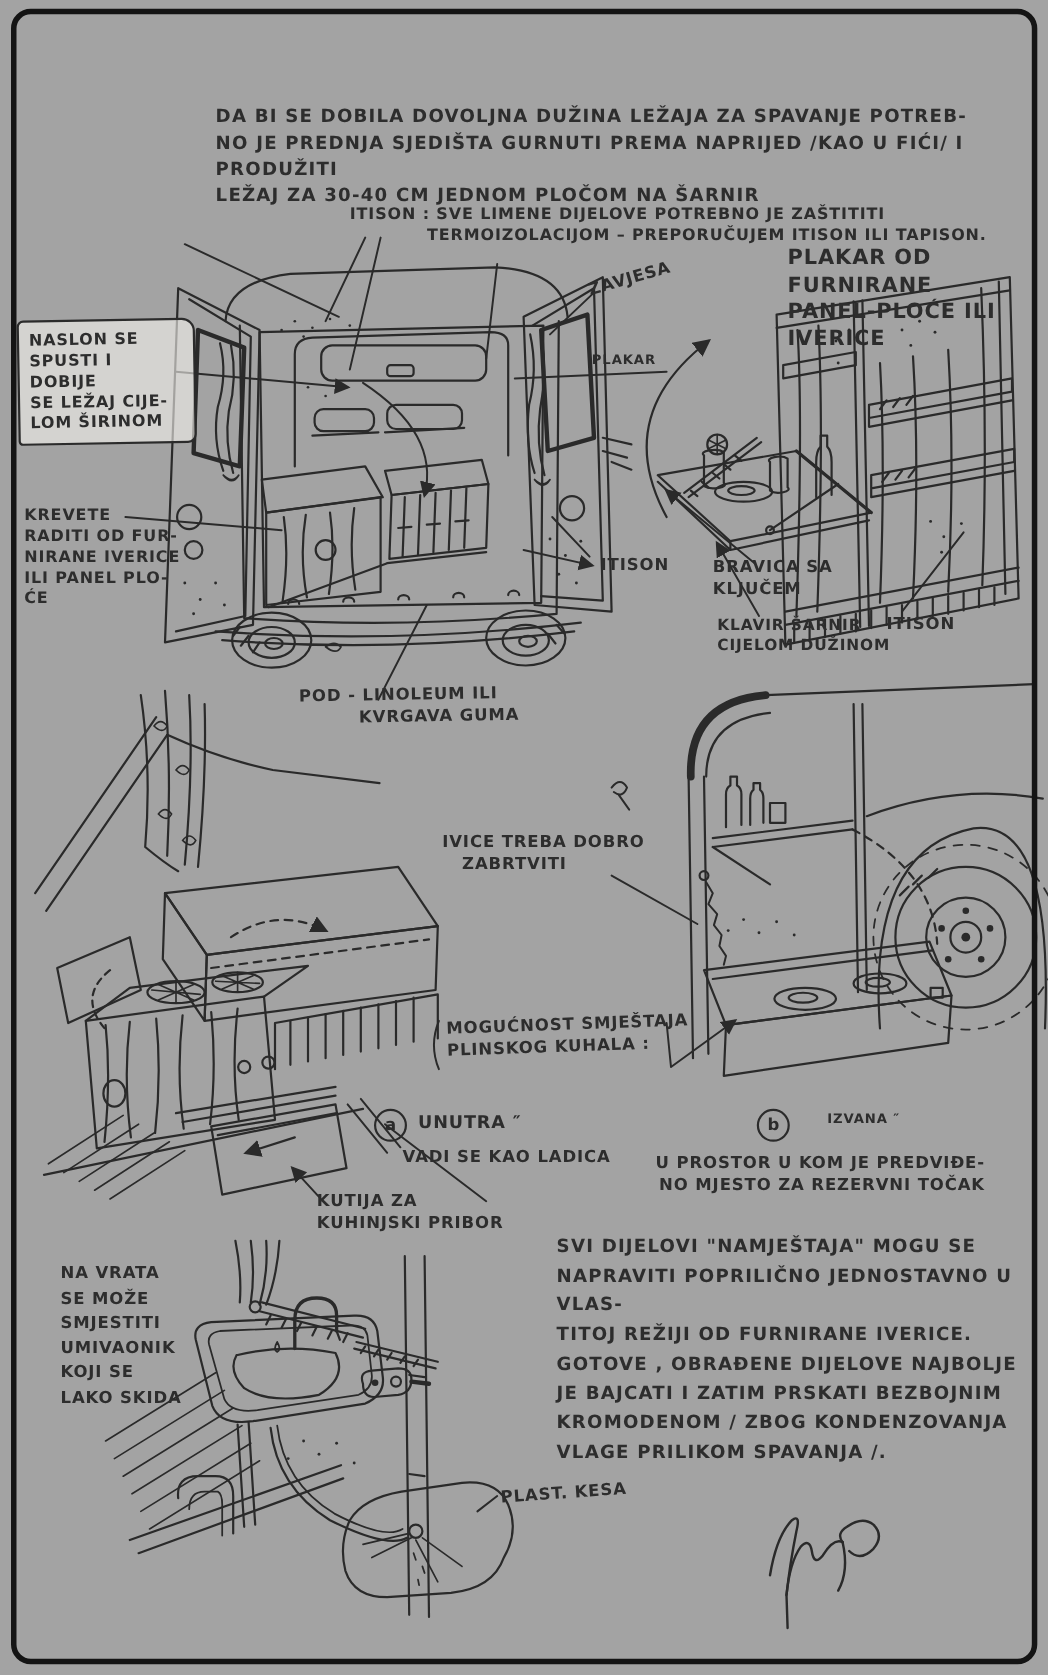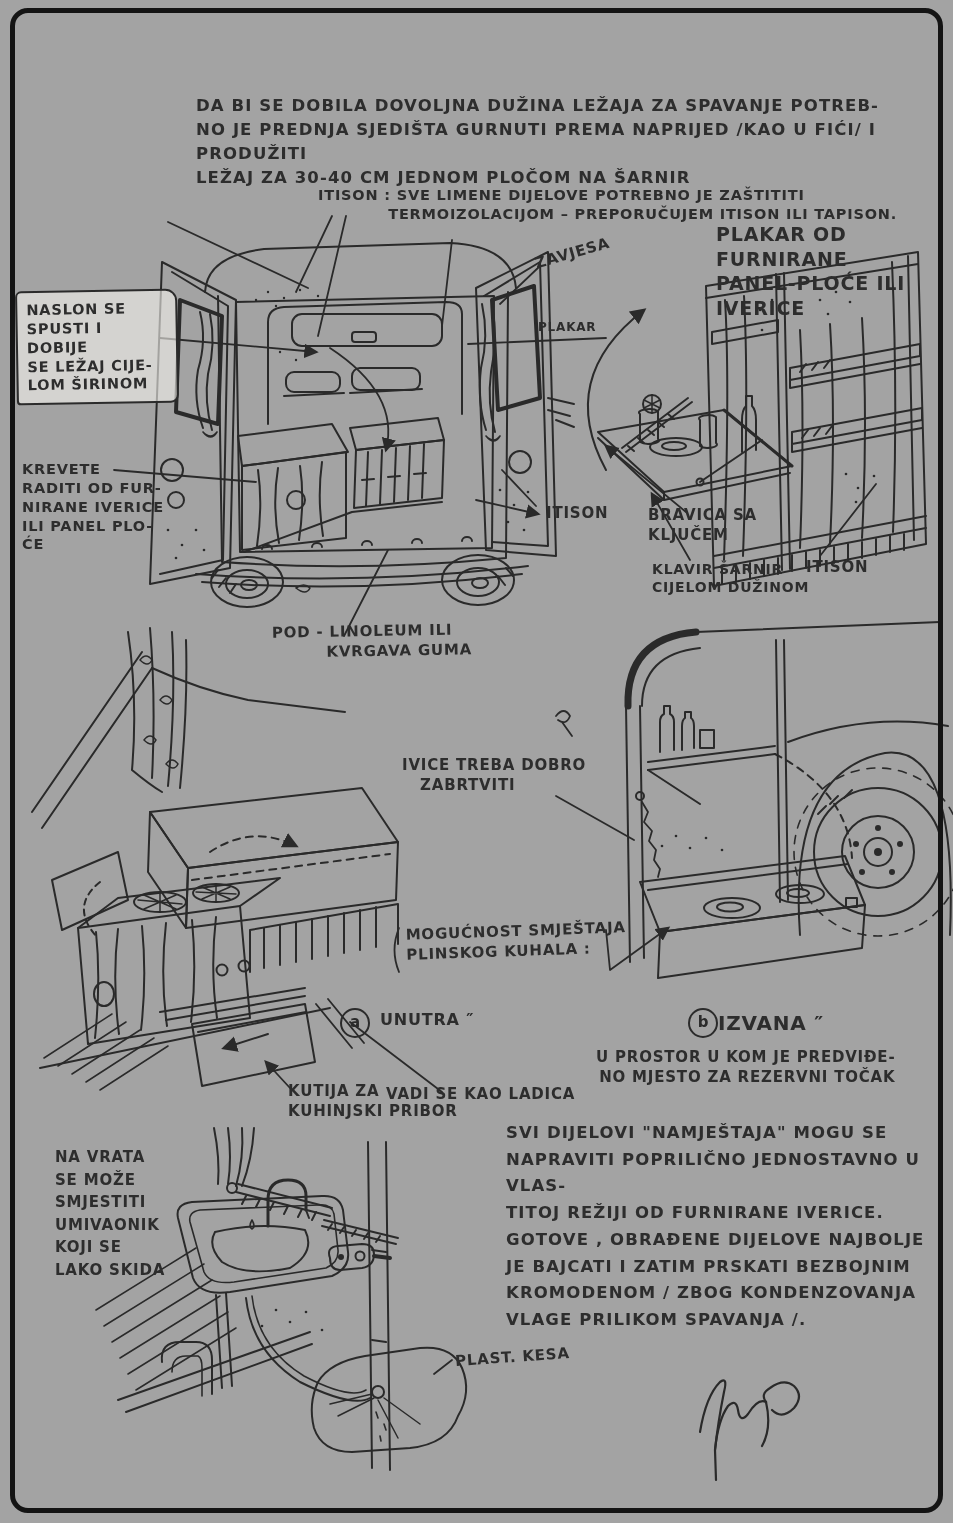--- a/index.html
+++ b/index.html
@@ -370,24 +370,24 @@
          KVRGAVA GUMA</div>
 
   <div class="lbl" style="left:402px;top:756px;">IVICE TREBA DOBRO
    ZABRTVITI</div>
 
   <div class="lbl rot-m2" style="left:406px;top:922px;">MOGUĆNOST SMJEŠTAJA
 PLINSKOG KUHALA :</div>
 
   <div class="circle-letter" style="left:340px;top:1008px;">a</div>
   <div class="lbl" style="left:380px;top:1010px;font-size:16px;">UNUTRA ″</div>
-  <div class="lbl" style="left:386px;top:1042px;margin-top:43px;">VADI SE KAO LADICA</div>
+  <div class="lbl" style="left:366px;top:1042px;">VADI SE KAO LADICA</div>
 
   <div class="circle-letter" style="left:688px;top:1008px;">b</div>
-  <div class="lbl" style="left:718px;top:1010px;font-size:20px;">IZVANA ″</div>
+  <div class="lbl" style="left:752px;top:1010px;font-size:12px;">IZVANA ″</div>
   <div class="lbl" style="left:596px;top:1048px;text-align:right;">U PROSTOR U KOM JE PREDVIĐE-
 NO MJESTO ZA REZERVNI TOČAK</div>
 
   <div class="lbl" style="left:288px;top:1082px;">KUTIJA ZA
 KUHINJSKI PRIBOR</div>
 
   <div class="lbl" style="left:55px;top:1146px;line-height:1.5;">NA VRATA
 SE MOŽE
 SMJESTITI
 UMIVAONIK

